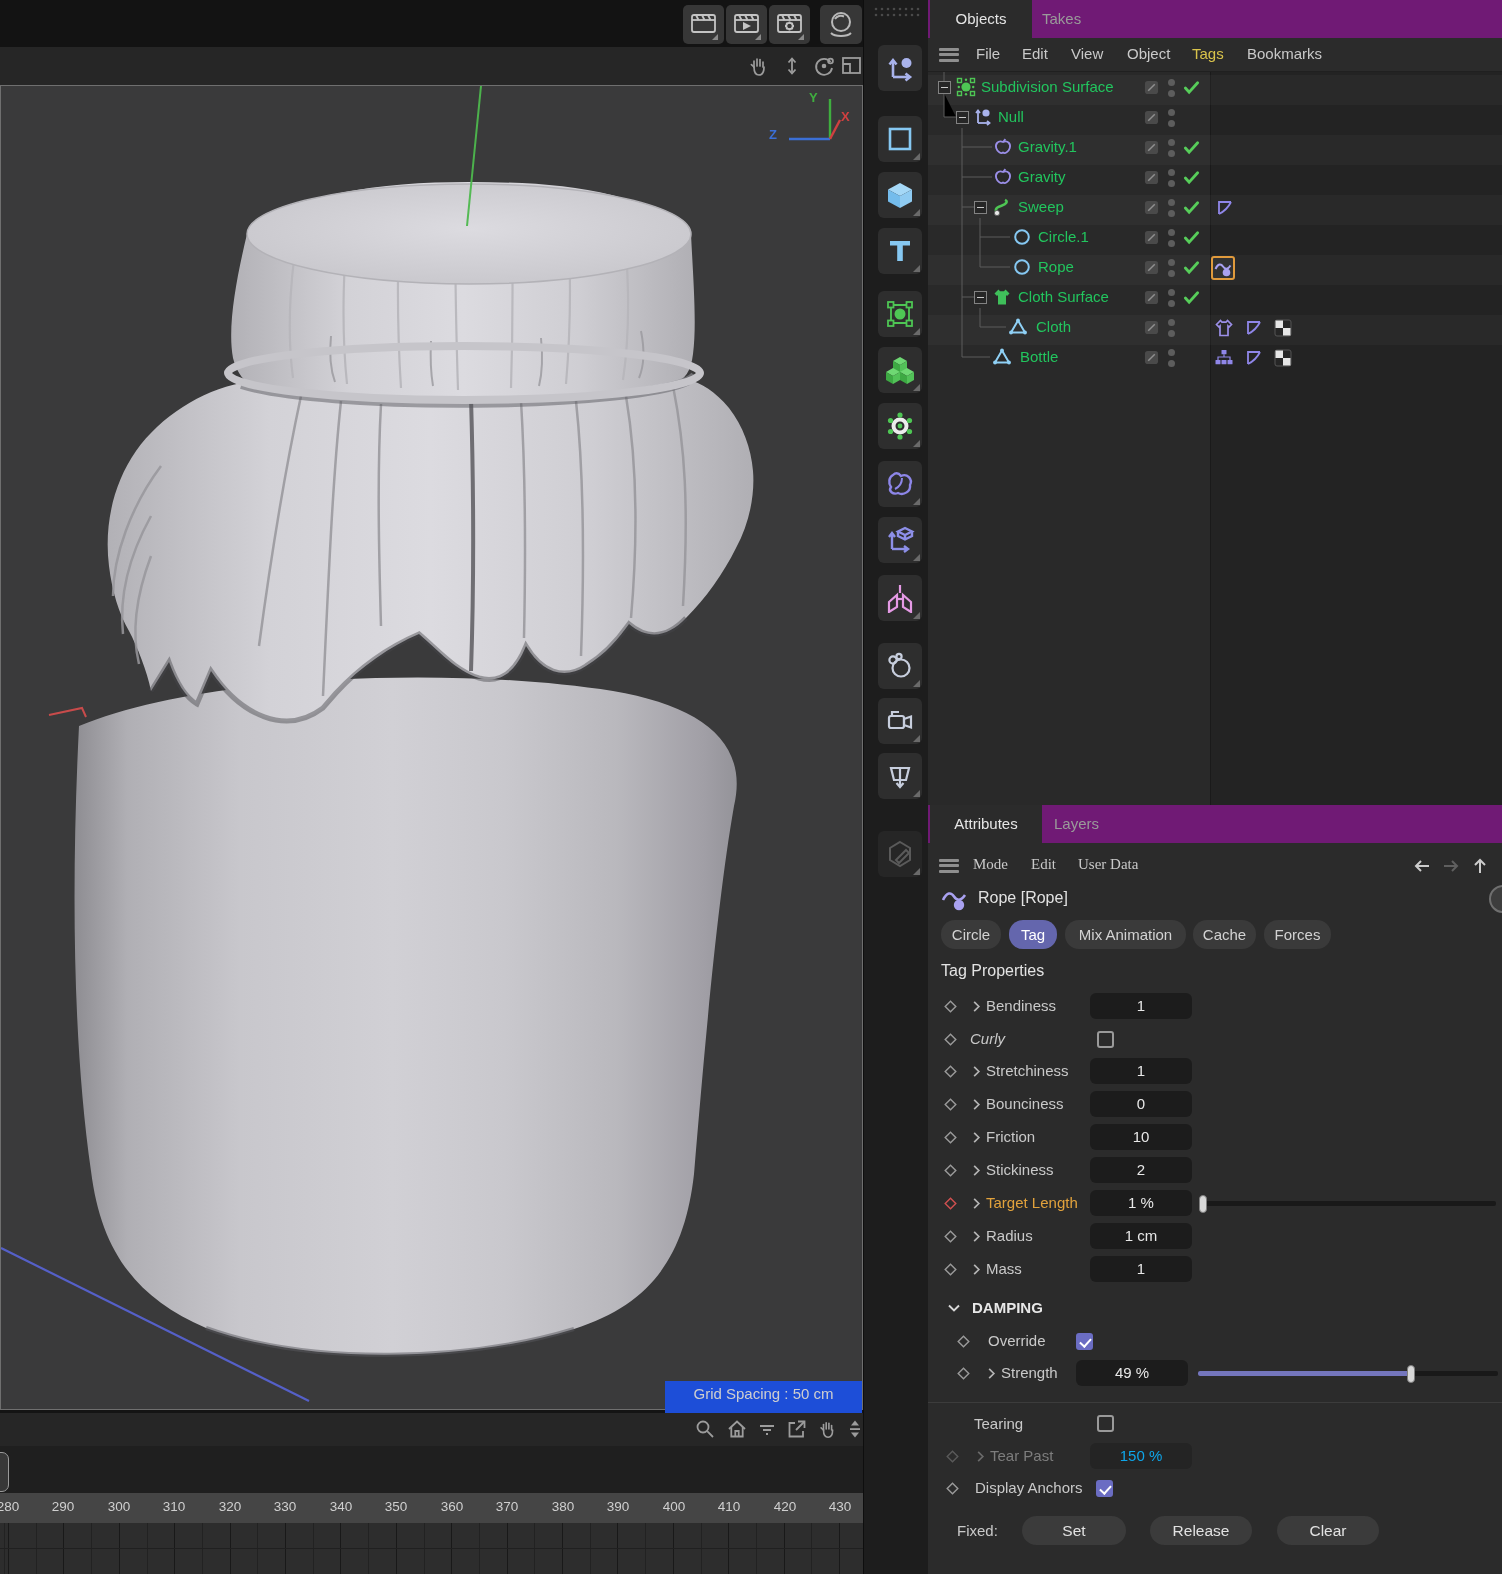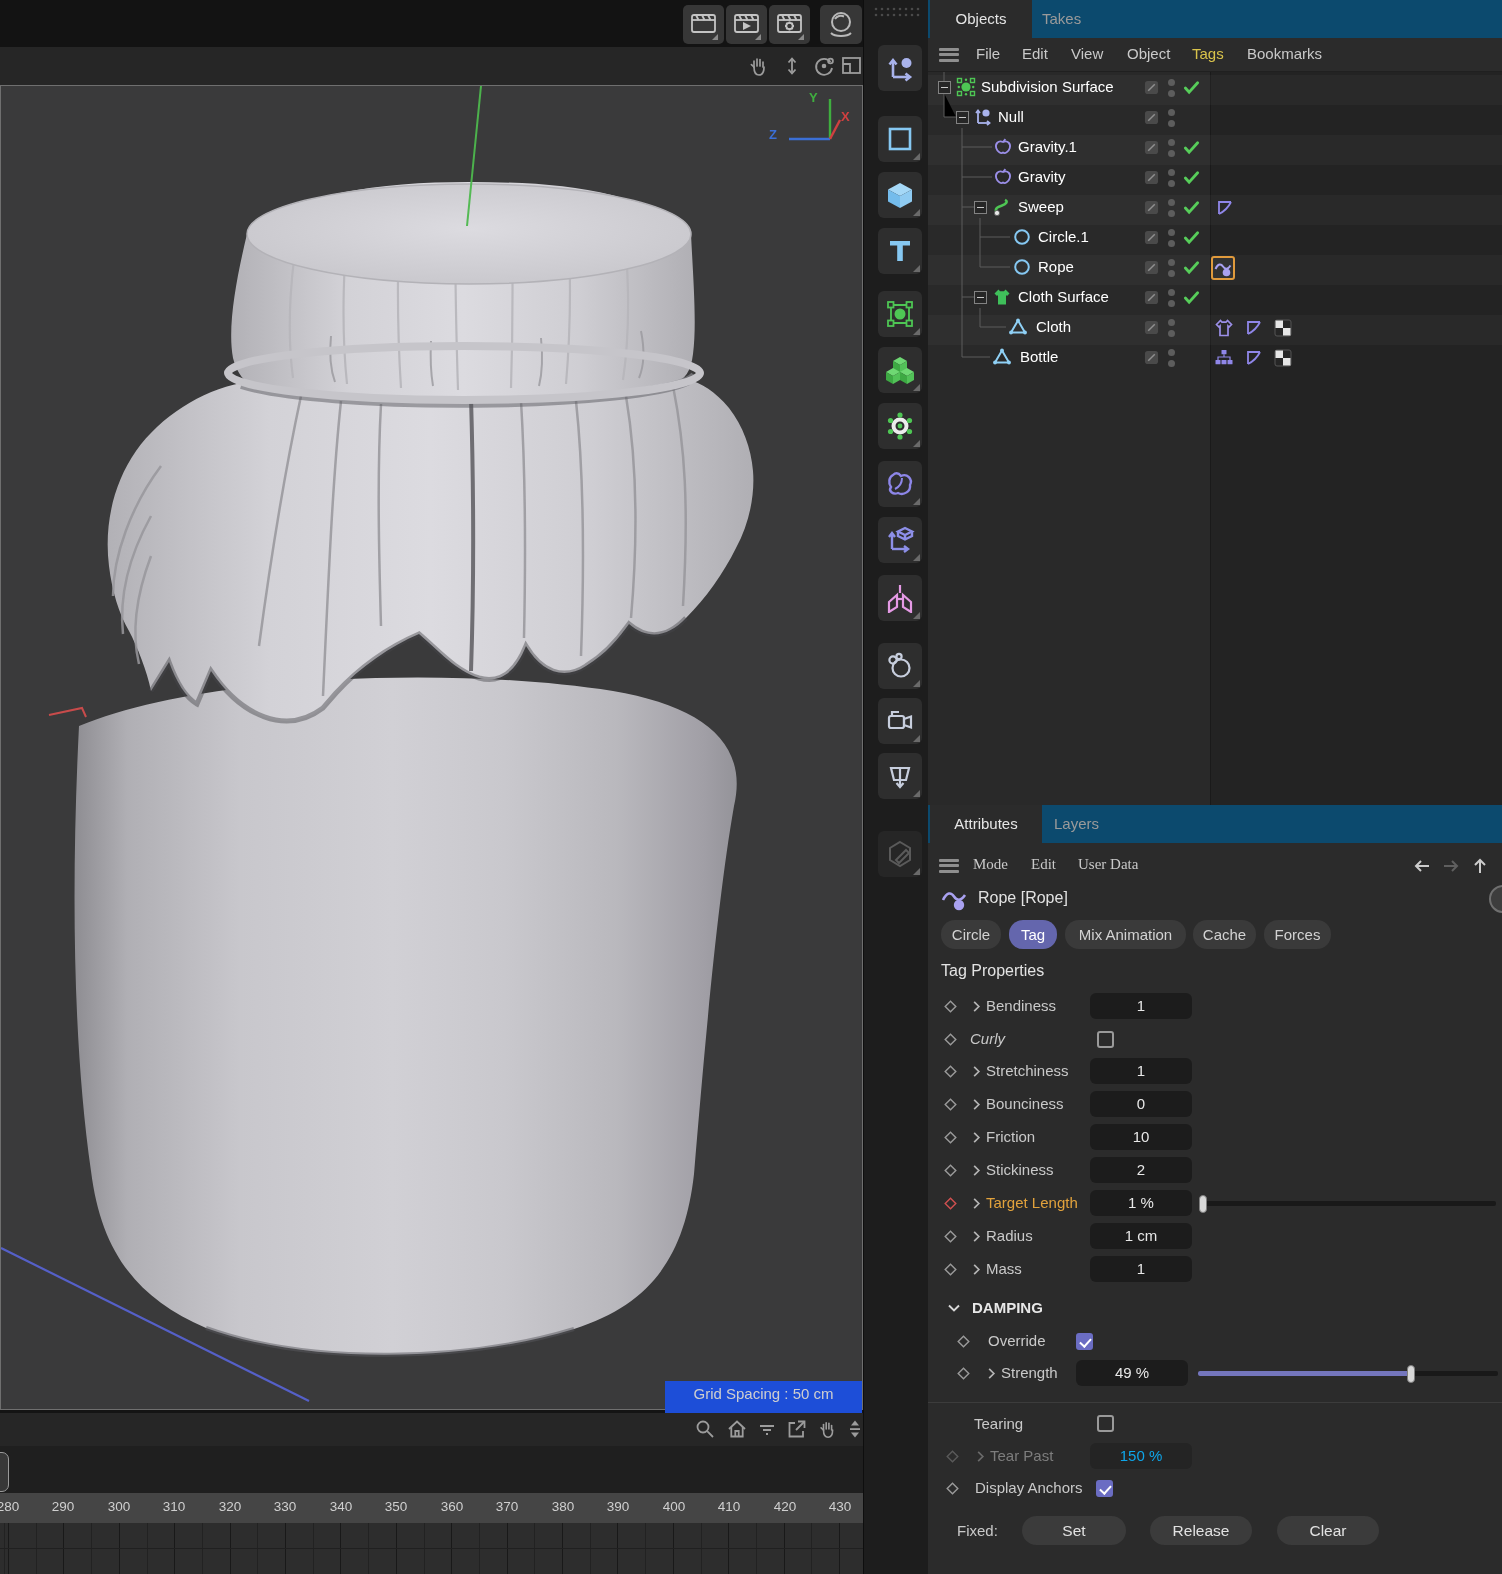--- a/index.html
+++ b/index.html
@@ -28,31 +28,31 @@
   .tick{position:absolute;top:6px;transform:translateX(-50%);color:#cfcfcf;font-size:13.5px;}
   #timeline-grid{position:absolute;left:0;top:1523px;width:863px;height:51px;background:#2d2d2d;
      background-image:
        linear-gradient(#202020,#202020),
        repeating-linear-gradient(90deg,#191919 0 1px,transparent 1px 55.4px),
        repeating-linear-gradient(90deg,#222222 0 1px,transparent 1px 27.7px);
      background-size:100% 1px,100% 100%,100% 100%;
      background-position:0 25px,8px 0,8px 0;background-repeat:no-repeat,repeat,repeat;}
   
   #right-panel{position:absolute;left:928px;top:0;width:574px;height:1574px;background:#2b2b2b;}
-  .tabbar{position:absolute;left:0;width:574px;height:38px;background:#0c4a6e;}
+  .tabbar{position:absolute;left:0;width:574px;height:38px;background:#701a75;}
   .tab-active{position:absolute;top:0;height:38px;background:#2b2b2b;color:#e5e5e5;text-align:center;line-height:38px;}
   .tab-idle{position:absolute;top:0;height:38px;color:#9a9a9a;line-height:38px;}
   .menubar{position:absolute;left:0;width:574px;background:#2b2b2b;border-bottom:1px solid #202020;box-sizing:border-box;}
   .menu-item{position:absolute;color:#c9c9c9;}
   .hamburger{position:absolute;width:20px;height:14px;}
   .hamburger div{height:2.6px;background:#8f8f8f;margin-bottom:2.9px;border-radius:1px;}
   
   .orow-stripe{position:absolute;left:0;width:574px;height:30px;background:rgba(255,255,255,0.030);}
   #tag-zone{position:absolute;left:282px;top:72px;width:292px;height:733px;background:#232323;border-left:1px solid #1a1a1a;box-sizing:border-box;}
-  .tlabel{position:absolute;color:#ffffff;line-height:30px;}
+  .tlabel{position:absolute;color:#22c55e;line-height:30px;}
   .expand-box{position:absolute;width:11px;height:11px;background:#262626;border:1px solid #828282;box-sizing:content-box;}
   .expand-box:after{content:"";position:absolute;left:2px;top:5px;width:7px;height:1.4px;background:#c9c9c9;}
   .layer-sq{position:absolute;width:15px;height:15px;}
   .vdots{position:absolute;width:8px;height:22px;}
   .vdots div{width:7px;height:7px;border-radius:50%;background:#5d5d5d;margin-bottom:4px;}
   
   .sec-tab{position:absolute;top:920px;height:29px;background:#3a3a3a;border-radius:14px;color:#d2d2d2;
            text-align:center;line-height:29px;font-size:15px;}
   .sec-tab.active{background:#6466ad;color:#fff;}
   .diamond{position:absolute;width:15px;height:15px;}

